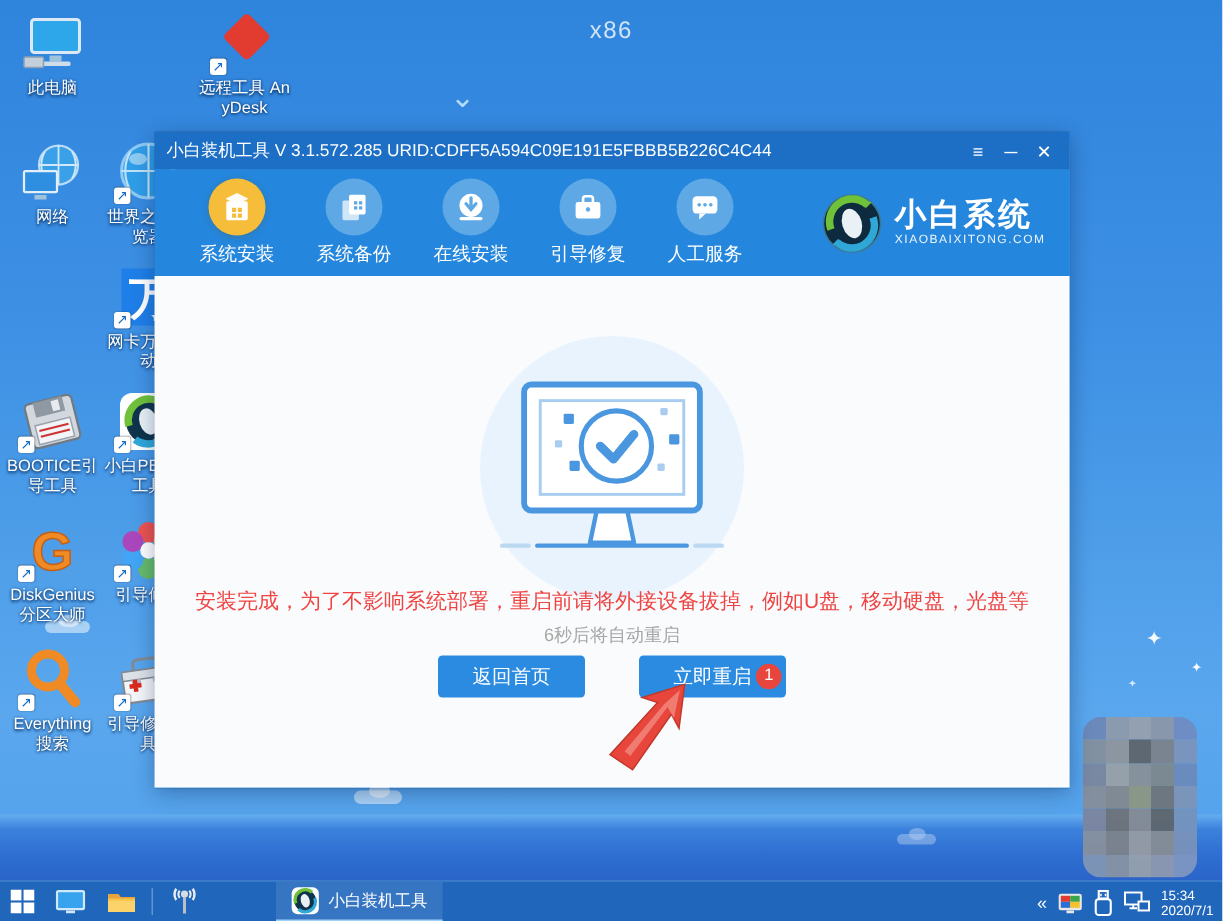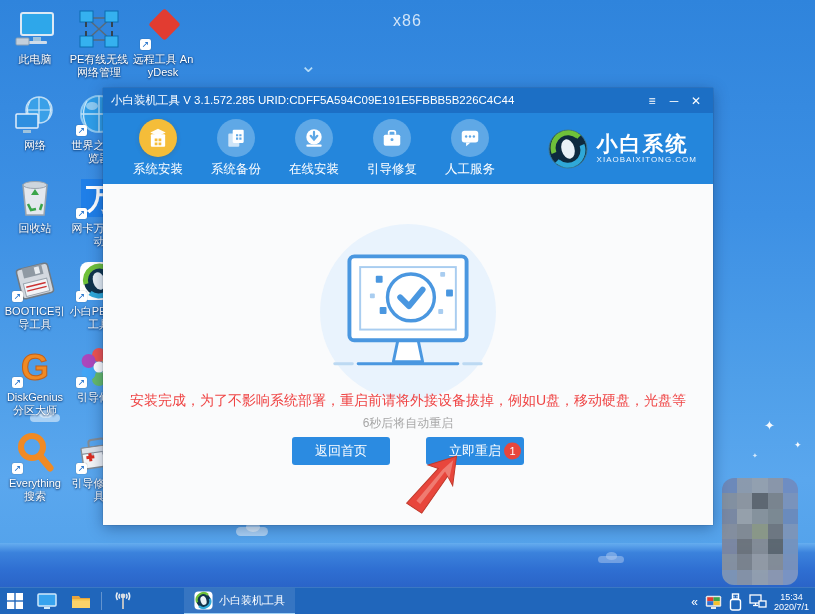--- a/index.html
+++ b/index.html
@@ -73,21 +73,21 @@
   
   .taskbar { position:absolute; left:0; bottom:0; width:815px; height:27px; background:#2066bb;
     display:flex; align-items:center; z-index:20; border-top:1px solid rgba(255,255,255,.12); }
   .tb-btn { height:27px; display:flex; align-items:center; justify-content:center; padding:0 7px; cursor:pointer; }
   .tb-div { width:1px; height:18px; background:rgba(255,255,255,.3); margin:0 3px; }
   .tb-app { display:flex; align-items:center; gap:6px; padding:0 10px; height:27px;
     background:rgba(255,255,255,.10); border-bottom:2px solid #9fd0f5; cursor:pointer;margin-left:43px; }
   .tb-app .al { color:#fff; font-size:11px; }
   .tray { position:absolute; right:2px; top:0; height:27px; display:flex; align-items:center; gap:7px; padding-right:4px; }
   .tray .chev { color:#fff; font-size:12px; cursor:pointer; }
-  .clock { color:#fff; font-size:9px; line-height:10px; text-align:center; cursor:default; }
+  .clock { color:#fff; font-size:9px; line-height:10px; text-align:left; cursor:default; }
 </style>
 </head>
 <body>
 
 <div id="screen">
 
   <div class="sea"></div>
   <div class="arch">x86</div>
   <div class="desk-chev">⌄</div>
   <div class="cloud c1"></div>
@@ -102,33 +102,20 @@
       <svg width="44" height="40" viewBox="0 0 44 40">
           <rect x="8" y="3" width="32" height="22" rx="2" fill="#2ea7ea" stroke="#dce9f5" stroke-width="2"></rect>
           <rect x="20" y="27" width="8" height="4" fill="#9fc3dd"></rect>
           <rect x="14" y="31" width="20" height="3" rx="1" fill="#cfdcea"></rect>
           <rect x="3" y="28" width="13" height="7" rx="1" fill="#c3cfdb" stroke="#8aa0b5"></rect>
         </svg>
     </div>
     <div class="lbl">此电脑</div>
   </div>
 
-  <div class="dicon" style="left:68px;top:6px">
-    <div class="art">
-      <svg width="44" height="42" viewBox="0 0 44 42">
-          <path d="M10 10 L34 32 M34 10 L10 32 M10 10 H34 M10 32 H34" stroke="#5a6a78" stroke-width="1.5" fill="none"></path>
-          <rect x="3" y="3" width="13" height="11" fill="#35b1ef" stroke="#0b6cb0"></rect>
-          <rect x="28" y="3" width="13" height="11" fill="#35b1ef" stroke="#0b6cb0"></rect>
-          <rect x="3" y="28" width="13" height="11" fill="#35b1ef" stroke="#0b6cb0"></rect>
-          <rect x="28" y="28" width="13" height="11" fill="#35b1ef" stroke="#0b6cb0"></rect>
-          <path d="M9 14 v5 M35 14 v5 M9 23 v5 M35 23 v5" stroke="#33434f" stroke-width="2"></path>
-        </svg>
-    </div>
-    <div class="lbl">PE有线无线网络管理</div>
-  </div>
 
   <div class="dicon" style="left:132px;top:6px">
     <div class="art">
       <svg width="44" height="42" viewBox="0 0 44 42">
           <rect x="12" y="5" width="23" height="23" rx="3" fill="#e23c31" transform="rotate(45 23.5 16.5)"></rect>
         </svg>
       <span class="sc"></span>
     </div>
     <div class="lbl">远程工具 AnyDesk</div>
   </div>
@@ -151,32 +138,20 @@
           <circle cx="22" cy="20" r="18" fill="#2f9ee8"></circle>
           <circle cx="22" cy="20" r="18" fill="none" stroke="#8ecaf3" stroke-width="2"></circle>
           <path d="M4 20 h36 M22 2 v36 M10 7 a26 26 0 0 0 0 26 M34 7 a26 26 0 0 1 0 26" stroke="#bfe2f8" stroke-width="1.4" fill="none"></path>
           <ellipse cx="15" cy="12" rx="6" ry="4" fill="rgba(255,255,255,.45)"></ellipse>
         </svg>
       <span class="sc"></span>
     </div>
     <div class="lbl">世界之窗浏览器</div>
   </div>
 
-  <div class="dicon" style="left:4px;top:175px">
-    <div class="art">
-      <svg width="44" height="42" viewBox="0 0 44 42">
-          <path d="M10 8 L34 8 L31 38 L13 38 Z" fill="#e3e8ee" stroke="#9aa4ae" stroke-width="1.5"></path>
-          <ellipse cx="22" cy="8" rx="12" ry="3.5" fill="#cdd5dd" stroke="#9aa4ae"></ellipse>
-          <path d="M18 18 l4 -6 l4 6 z" fill="#3aa54a"></path>
-          <path d="M15 27 l3 6 l5 -1" fill="none" stroke="#3aa54a" stroke-width="2.5"></path>
-          <path d="M29 27 l-2 6" stroke="#3aa54a" stroke-width="2.5"></path>
-        </svg>
-    </div>
-    <div class="lbl">回收站</div>
-  </div>
 
   <div class="dicon" style="left:68px;top:175px">
     <div class="art">
       <svg width="44" height="42" viewBox="0 0 44 42">
           <rect x="4" y="2" width="40" height="38" fill="#1f7fe8"></rect>
           <text x="24" y="32" text-anchor="middle" font-size="30" fill="#fff" font-weight="bold">万</text>
         </svg>
       <span class="sc"></span>
     </div>
     <div class="lbl">网卡万能驱动</div>

